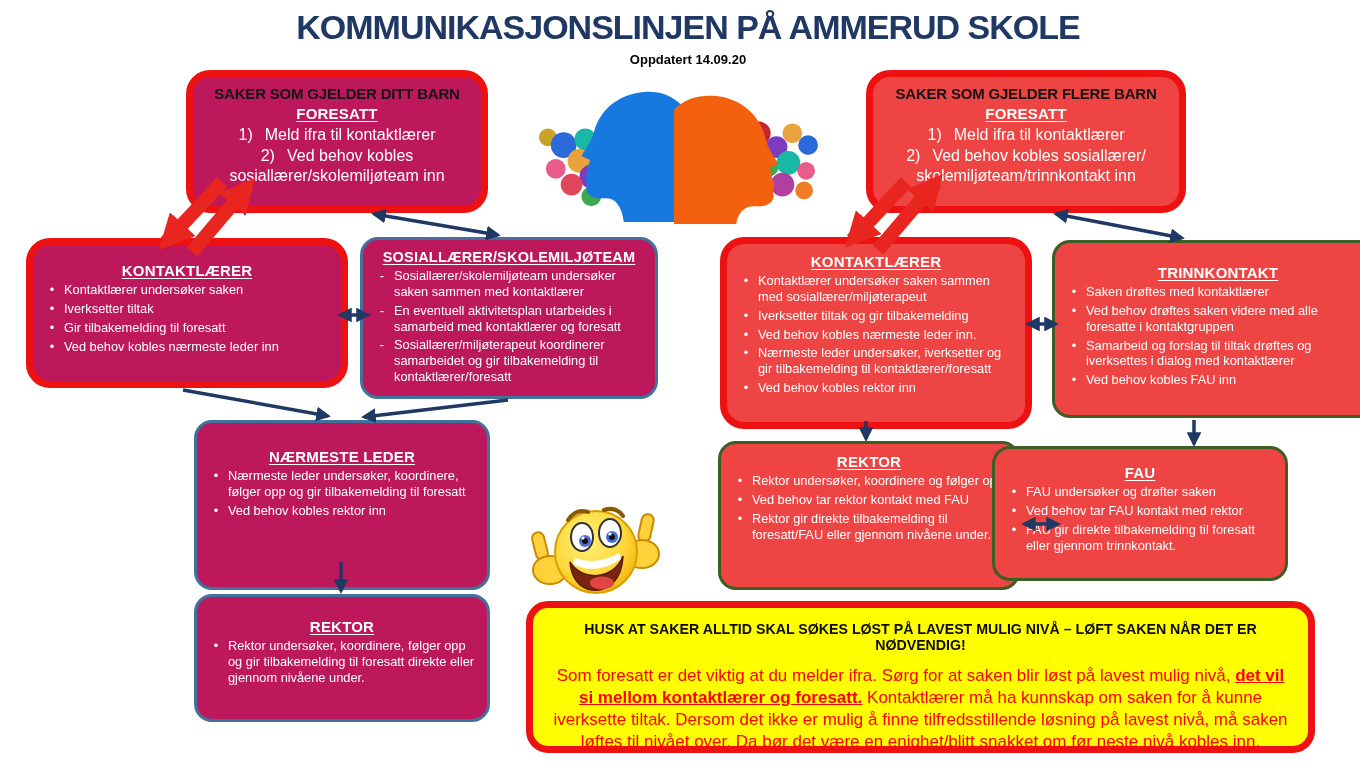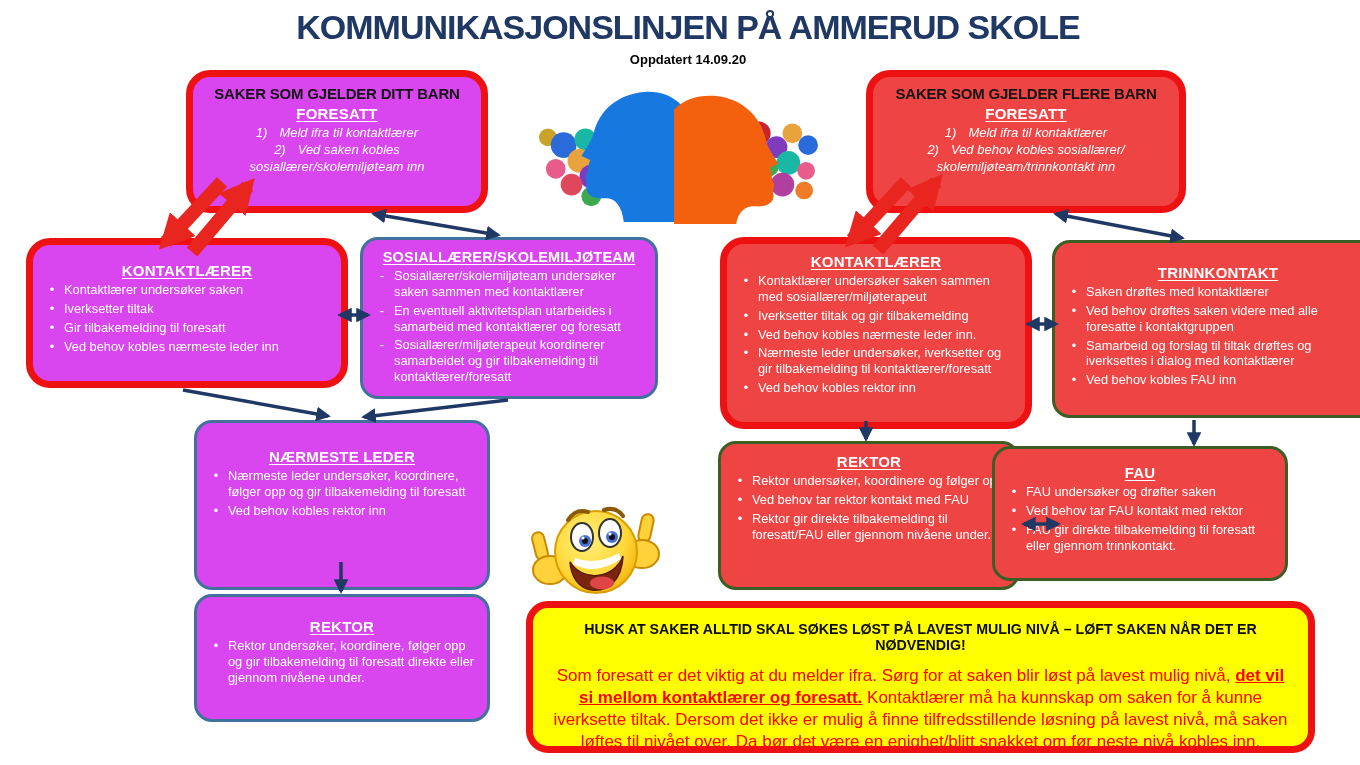--- a/index.html
+++ b/index.html
@@ -5,40 +5,40 @@
   html,body{margin:0;padding:0;background:#ffffff;}
   #stage{position:relative;width:1360px;height:765px;background:#ffffff;overflow:hidden;
          font-family:"Liberation Sans",sans-serif;margin-left:8px;}
   .page-title{position:absolute;left:0;top:8px;width:100%;text-align:center;
       font-size:34px;font-weight:700;letter-spacing:-1px;color:#1F3864;}
   .page-subtitle{position:absolute;left:0;top:52px;width:100%;text-align:center;
       font-size:13px;font-weight:700;color:#000000;}
 
   .box{position:absolute;box-sizing:border-box;border-radius:18px;color:#fff;z-index:2;
        padding:6px 10px 4px 10px;}
-  .blue{background:#d946ef;border:3px solid #41719C;}
+  .blue{background:#be185d;border:3px solid #41719C;}
   .green{background:#ef4444;border:3px solid #3C5E25;}
   .red-frame{border:7px solid #EE1111;border-radius:24px;}
 
   #b-ditt{left:178px;top:70px;width:302px;height:143px;}
   #b-flere{left:858px;top:70px;width:320px;height:143px;}
   #b-kontakt-l{left:18px;top:238px;width:322px;height:150px;padding-top:14px;}
   #b-sosial{left:352px;top:237px;width:298px;height:162px;}
   #b-kontakt-r{left:712px;top:237px;width:312px;height:192px;}
   #b-trinn{left:1044px;top:240px;width:332px;height:178px;padding-top:18px;}
   #b-naermeste{left:186px;top:420px;width:296px;height:170px;padding-top:22px;}
   #b-rektor-r{left:710px;top:441px;width:302px;height:149px;}
   #b-fau{left:984px;top:446px;width:296px;height:135px;padding-top:12px;}
   #b-rektor-l{left:186px;top:594px;width:296px;height:128px;padding-top:18px;}
 
   .box-header{text-align:center;font-size:15px;font-weight:700;color:#141414;
       letter-spacing:-0.2px;margin-top:2px;}
   .box-title{text-align:center;font-size:15px;font-weight:700;text-decoration:underline;
       text-underline-offset:2px;letter-spacing:0.2px;margin:3px 0 3px 0;}
-  .num-item{text-align:center;font-size:13px;line-height:1.25;margin:1px 8px;font-style:italic;}
+  .num-item{text-align:center;font-size:16px;line-height:1.25;margin:1px 8px;}
   .num-item .num{margin-right:12px;}
   .li{display:flex;font-size:12.8px;line-height:1.24;margin:0 0 3px 2px;}
   .li .marker{flex:none;width:14px;text-align:center;margin-right:5px;}
   .li .t{flex:1;}
 
   #b-husk{left:518px;top:601px;width:789px;height:152px;background:#FFFF00;
       border:7px solid #EE1111;border-radius:22px;color:#000;z-index:3;padding:10px 16px;}
   .husk-heading{text-align:center;font-size:14.2px;font-weight:700;color:#0d0d0d;margin-top:3px;}
   .husk-body{text-align:center;font-size:17px;line-height:1.3;color:#FF0000;margin-top:12px;}
   .husk-body .bu{font-weight:700;text-decoration:underline;}
@@ -52,21 +52,21 @@
 
 <div id="stage">
 
   <div class="page-title">KOMMUNIKASJONSLINJEN PÅ AMMERUD SKOLE</div>
   <div class="page-subtitle">Oppdatert 14.09.20</div>
 
   <div class="box blue red-frame" id="b-ditt">
     <div class="box-header">SAKER SOM GJELDER DITT BARN</div>
     <div class="box-title">FORESATT</div>
     <div class="num-item"><span class="num">1)</span><span>Meld ifra til kontaktlærer</span></div>
-    <div class="num-item"><span class="num">2)</span><span>Ved saken kobles sosiallærer/skolemiljøteam inn</span></div>
+    <div class="num-item"><span class="num">2)</span><span>Ved behov kobles sosiallærer/skolemiljøteam inn</span></div>
   </div>
 
   <div class="box green red-frame" id="b-flere">
     <div class="box-header">SAKER SOM GJELDER FLERE BARN</div>
     <div class="box-title">FORESATT</div>
     <div class="num-item"><span class="num">1)</span><span>Meld ifra til kontaktlærer</span></div>
     <div class="num-item"><span class="num">2)</span><span>Ved behov kobles sosiallærer/ skolemiljøteam/trinnkontakt inn</span></div>
   </div>
 
   <svg class="heads-img" viewBox="0 0 290 140" aria-hidden="true">

